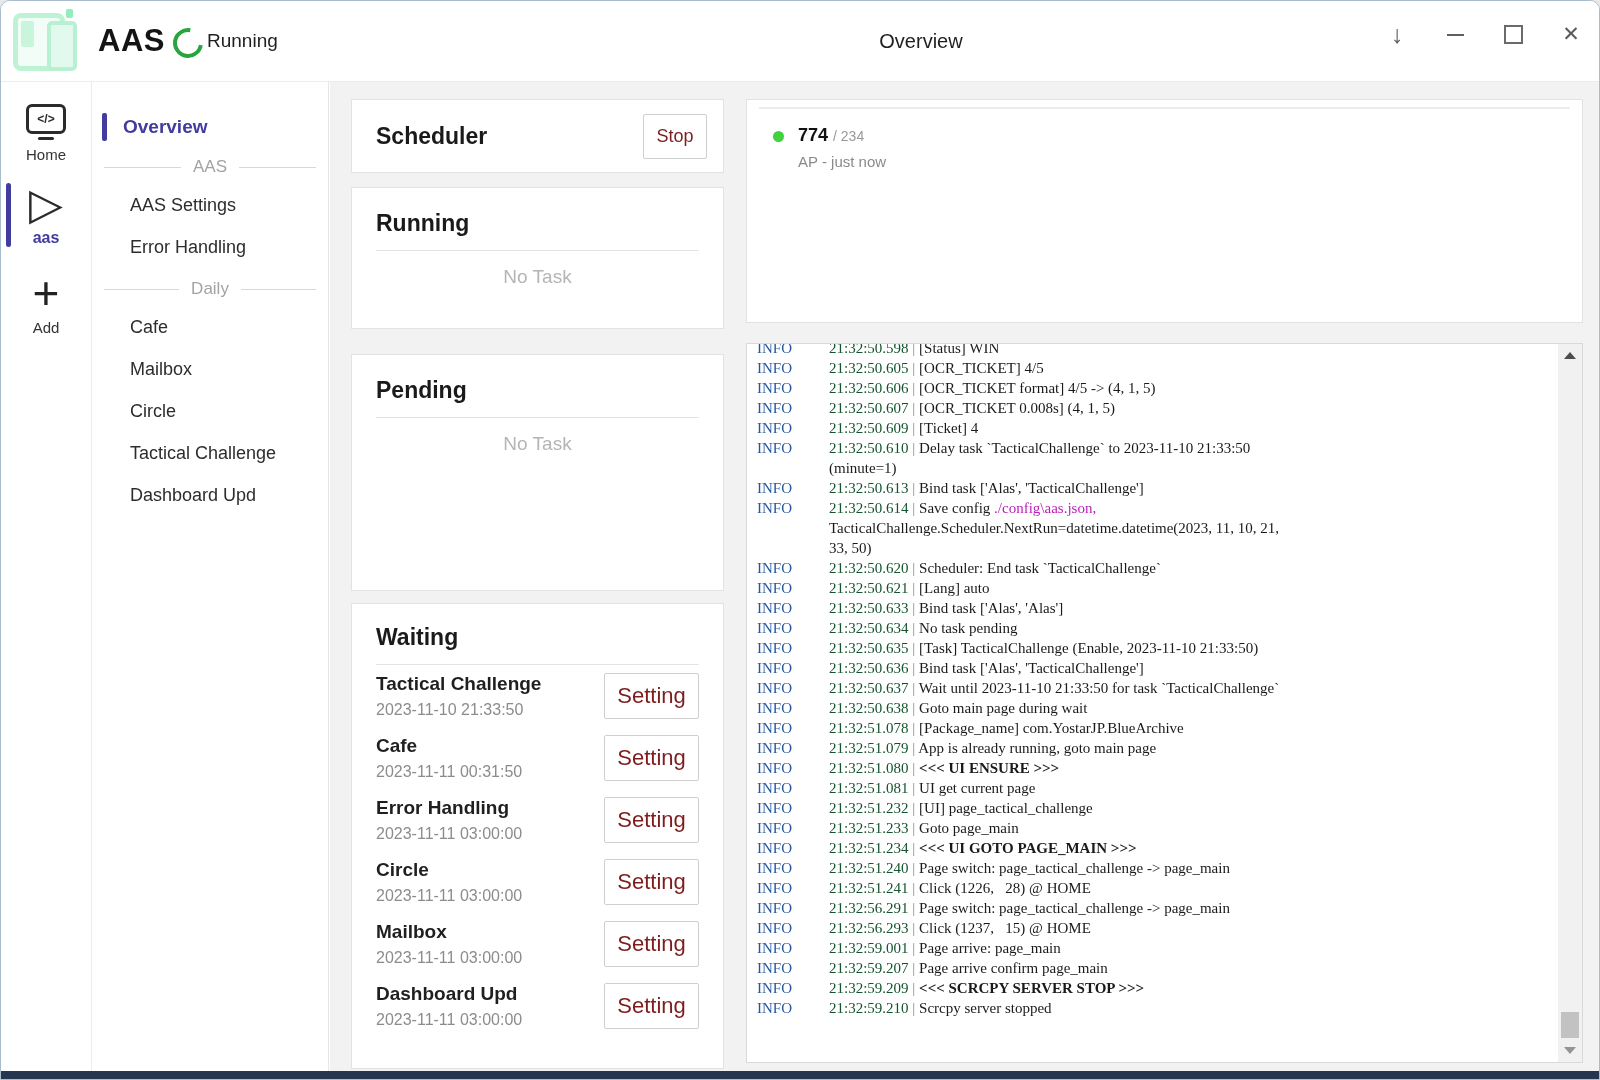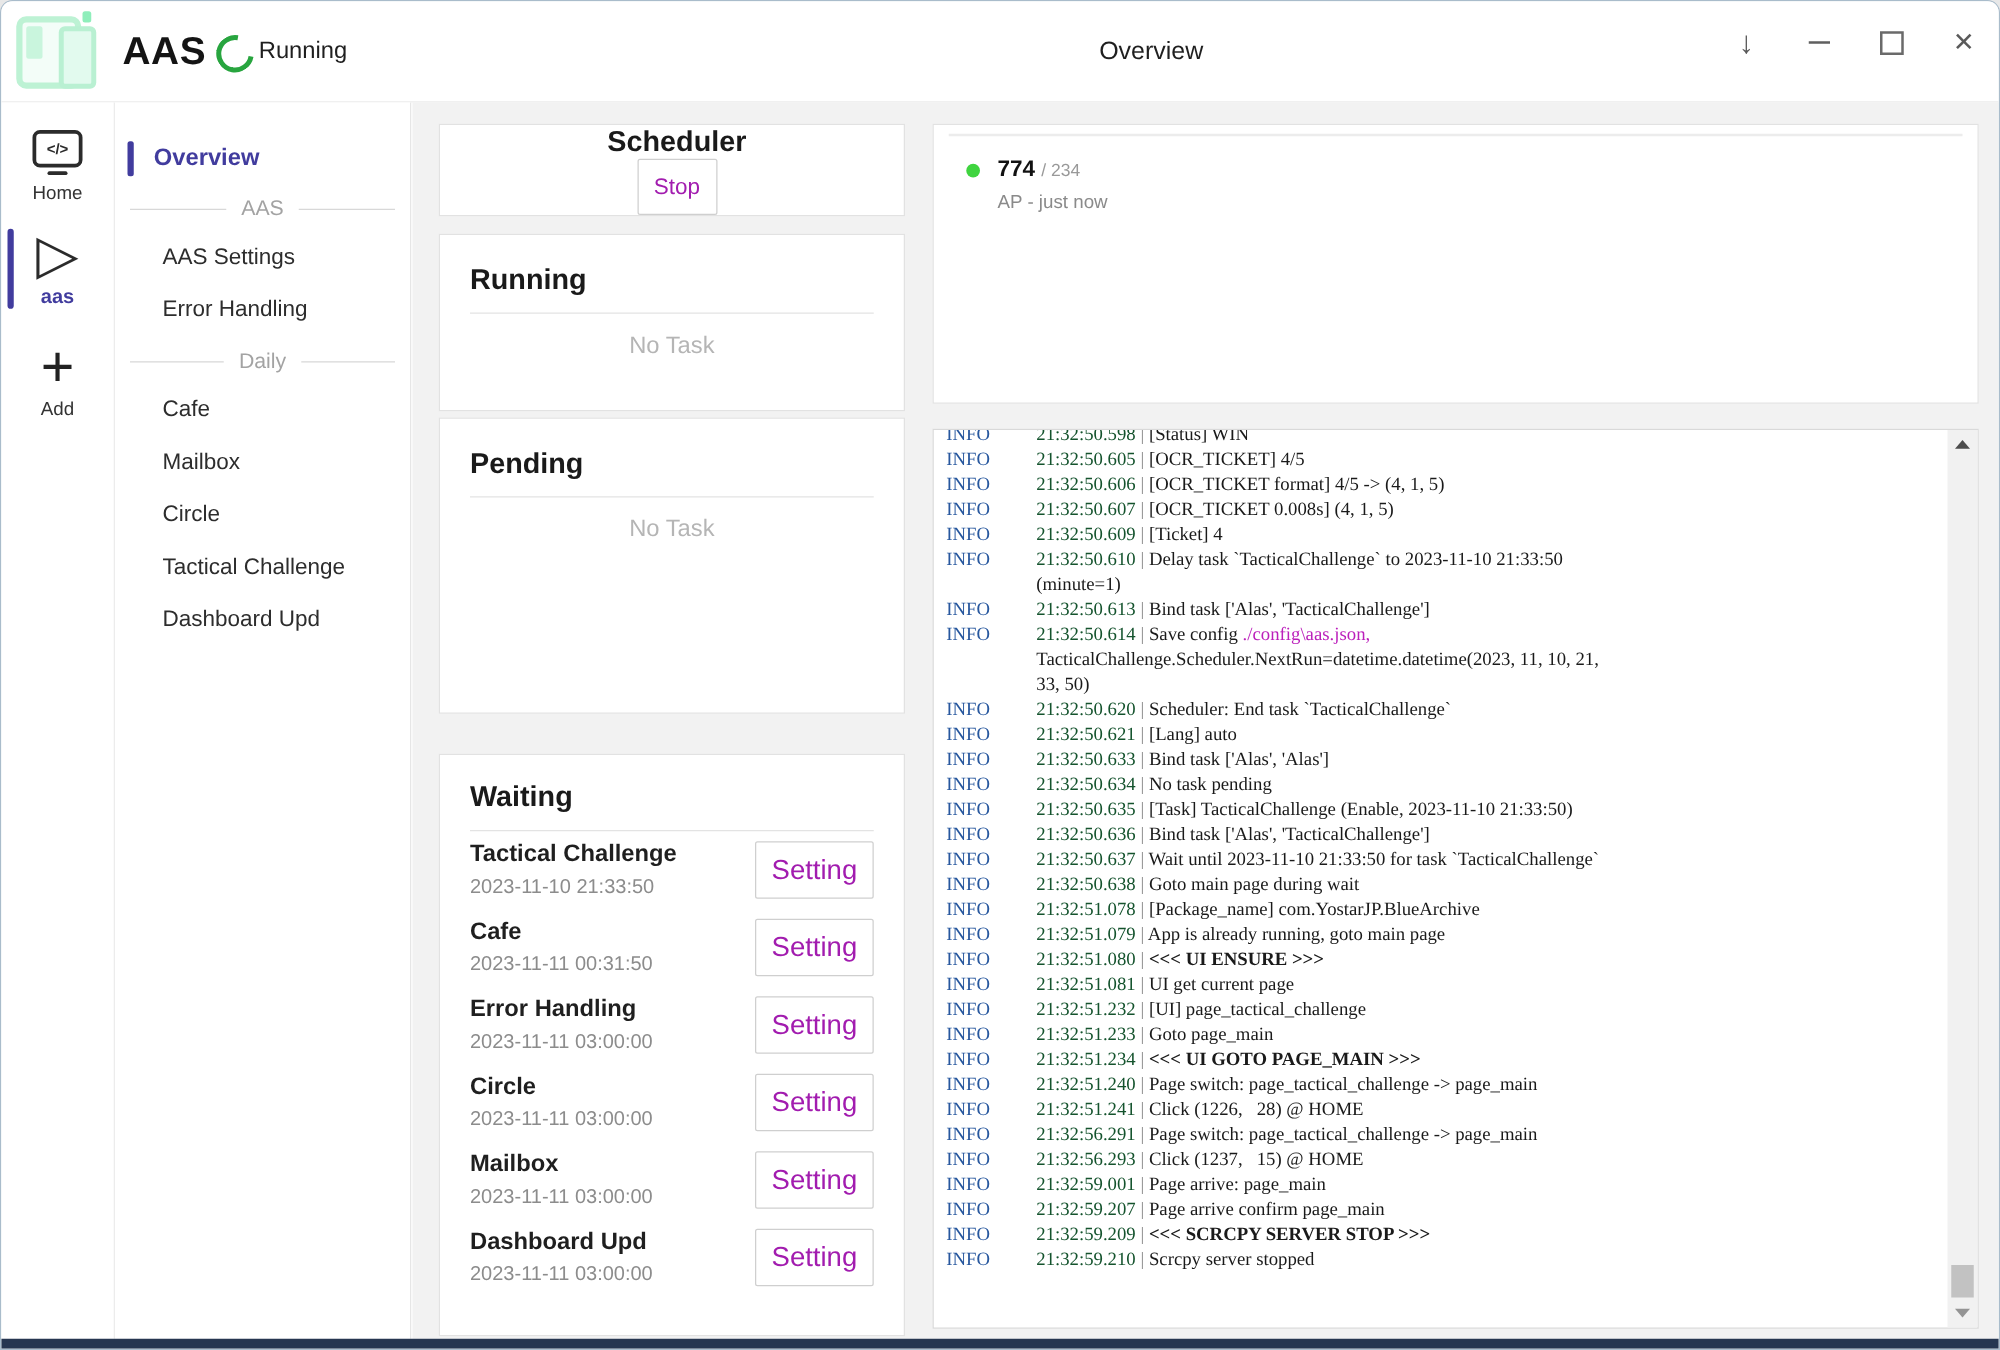--- a/index.html
+++ b/index.html
@@ -55,26 +55,26 @@
                 font-size:17px;margin-top:4px;}
   .side-line{flex:1;height:1px;background:#d8d8d8;}
 
   
   .main{position:absolute;top:81px;left:329px;right:0;bottom:8px;background:#f2f2f2;}
   .card{position:absolute;background:#fff;border:1px solid #e2e2e2;box-sizing:border-box;}
   .card-title{font-size:23px;font-weight:bold;color:#1a1a1a;}
   .hdivider{border-top:1px solid #e3e3e3;margin-top:13px;}
 
   .card-scheduler{left:21px;top:17px;width:373px;height:74px;display:flex;align-items:center;
-                  justify-content:space-between;padding:0 16px 0 24px;flex-direction:column;}
-  .btn{background:#fff;border:1px solid #cfcfcf;color:#a21caf;font-family:"Liberation Sans",sans-serif;
+                  justify-content:space-between;padding:0 16px 0 24px;}
+  .btn{background:#fff;border:1px solid #cfcfcf;color:#7f1d1d;font-family:"Liberation Sans",sans-serif;
        border-radius:2px;cursor:default;}
   .btn-stop{width:64px;height:45px;font-size:18px;}
   .card-running{left:21px;top:105px;width:373px;height:142px;padding:22px 24px;}
-  .card-pending{left:21px;top:252px;width:373px;height:237px;padding:22px 24px;}
+  .card-pending{left:21px;top:272px;width:373px;height:237px;padding:22px 24px;}
   .empty-task{text-align:center;font-size:19px;color:#b5b5b5;margin-top:15px;}
 
   .card-waiting{left:21px;top:521px;width:373px;height:466px;padding:20px 24px 0;}
   .wait-row{height:62px;display:flex;align-items:center;justify-content:space-between;}
   .wait-info{display:flex;flex-direction:column;}
   .wait-name{font-size:19px;font-weight:bold;color:#1f1f1f;}
   .wait-date{font-size:16px;color:#8c8c8c;margin-top:6px;}
   .btn-setting{width:95px;height:46px;font-size:22px;}
 
   

